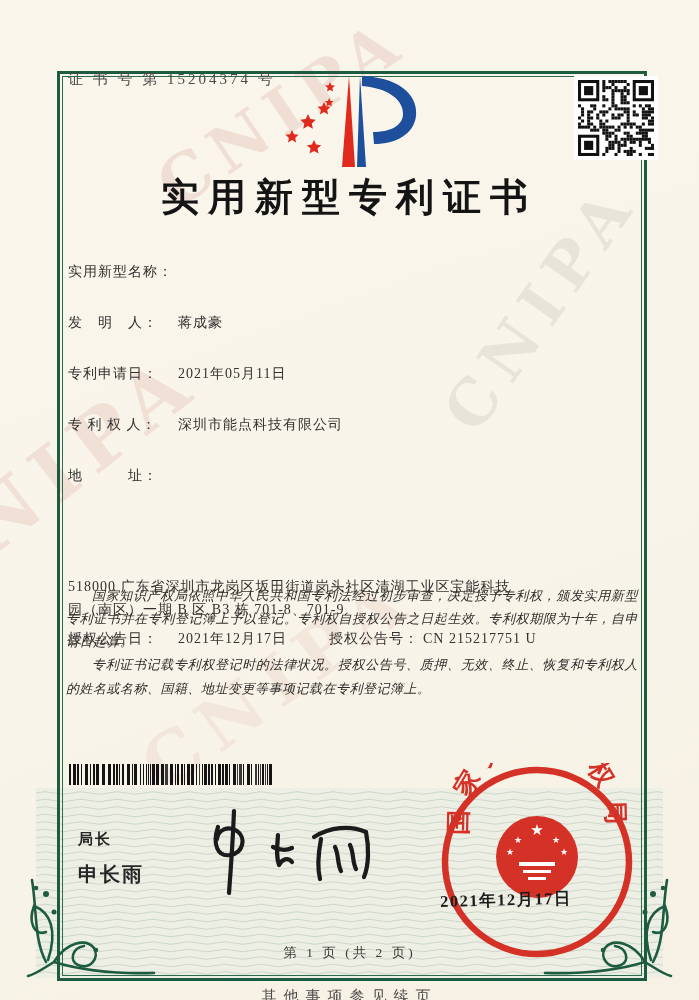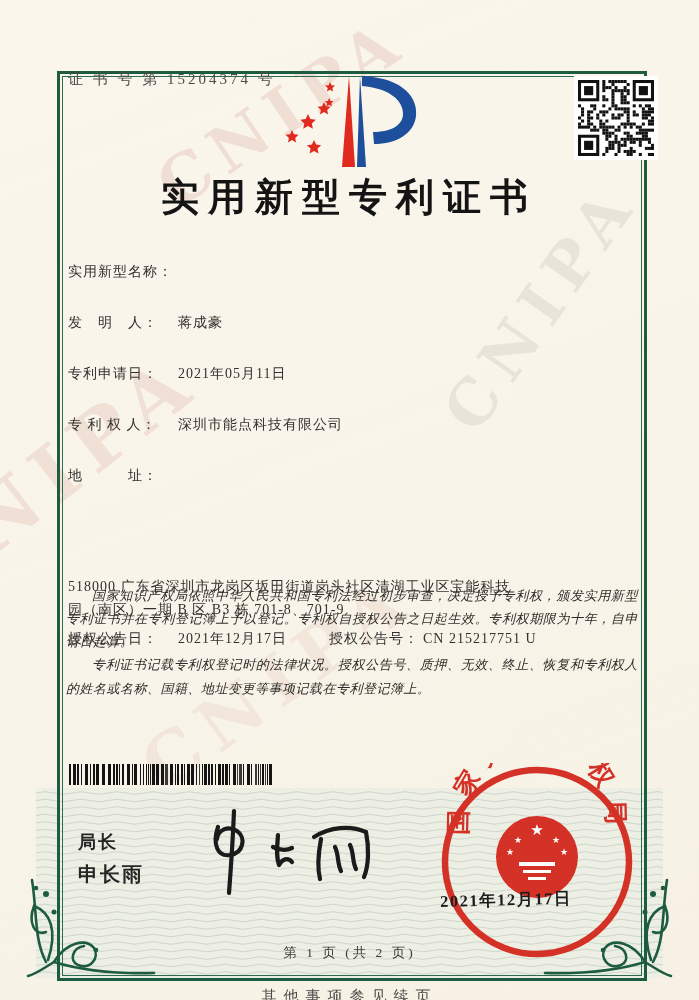--- a/index.html
+++ b/index.html
@@ -36,21 +36,21 @@
   .frow.address{margin-bottom:7px;flex-direction:column;}
   .frow.address .fvalue{width:450px;line-height:23px;}
   .pair2{margin-left:42px;display:flex;}
   .pair2 .flabel{flex:0 0 auto;margin-right:4px;}
 
   .paras{position:absolute;left:66px;top:584px;width:572px;font-size:13px;line-height:1.78;color:#2e2c2a;text-align:justify;font-style:italic;}
   .paras p{margin:0;text-indent:2em;letter-spacing:0.5px;}
 
   .barcode{position:absolute;left:68px;top:762px;height:25px;}
 
-  .sig-title{position:absolute;left:78px;top:830px;font-family:Liberation Mono, monospace;font-weight:bold;font-size:18px;color:#262626;letter-spacing:2px;}
+  .sig-title{position:absolute;left:78px;top:830px;font-family:Liberation Mono, monospace;font-weight:bold;font-size:15px;color:#262626;letter-spacing:2px;}
   .sig-name{position:absolute;left:78px;top:861px;font-family:"Liberation Sans",sans-serif;font-weight:bold;font-size:20px;color:#262626;letter-spacing:2px;}
   .sig-hand{position:absolute;left:178px;top:805px;width:210px;height:95px;}
 
   .seal{position:absolute;left:438px;top:763px;width:198px;height:198px;opacity:.95;}
   .seal-date{position:absolute;left:440px;top:889px;width:160px;font-size:16.5px;font-weight:bold;color:#1c1c1c;letter-spacing:1.5px;transform:rotate(-1.5deg);}
 
   .page-footer{position:absolute;left:0;top:944px;width:699px;text-align:center;font-size:13.5px;letter-spacing:3px;color:#3c3c3a;}
   .cont-note{position:absolute;left:0;top:987px;width:699px;text-align:center;font-size:15px;letter-spacing:7px;color:#4c4a48;}
 </style>
 </head>

